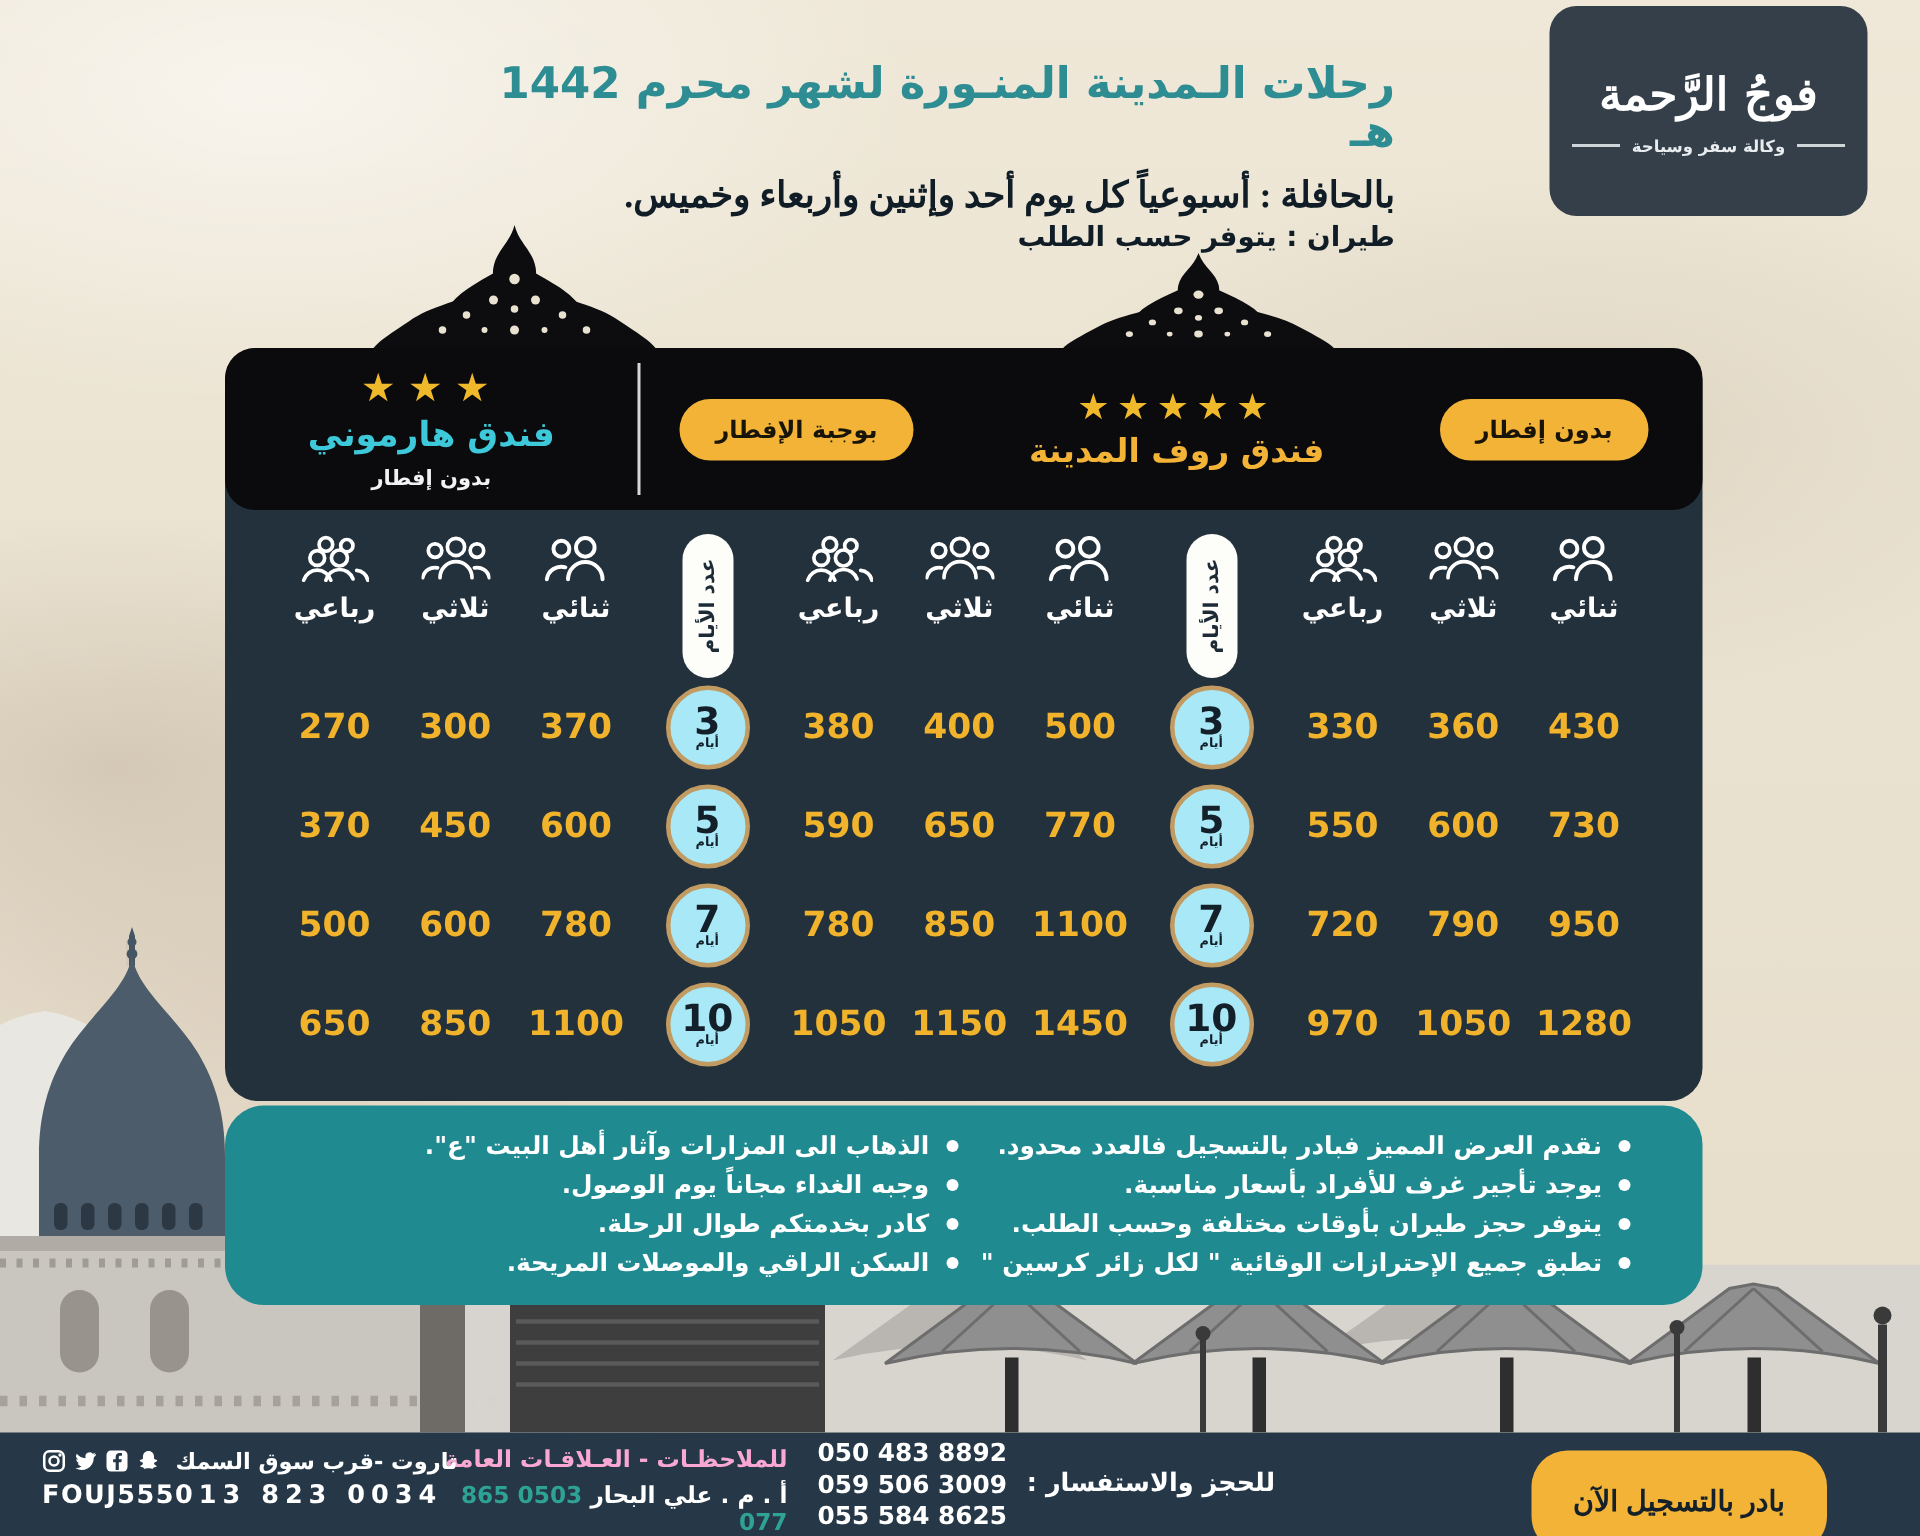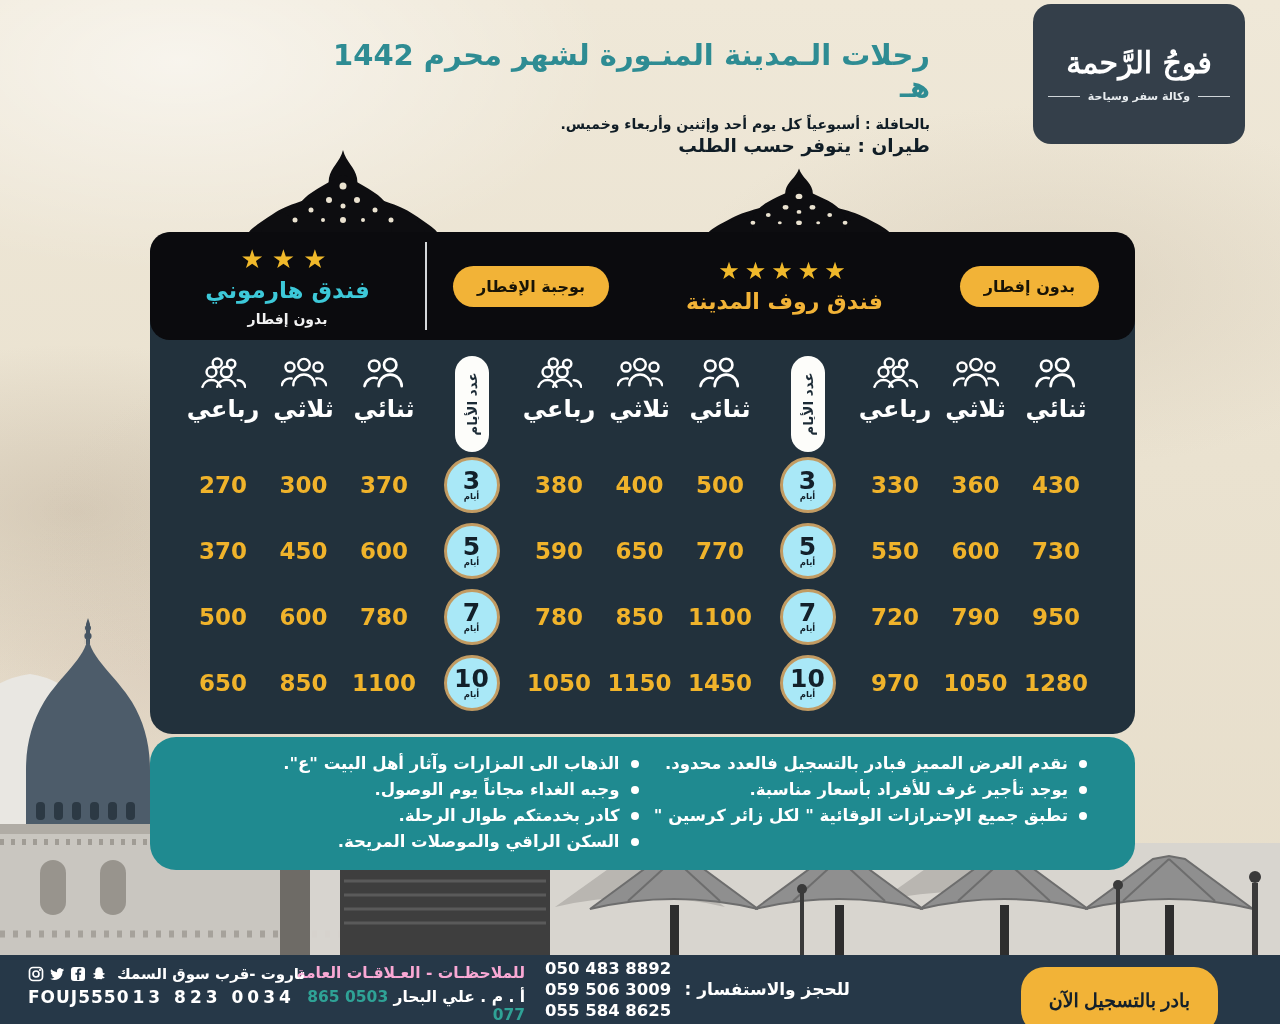--- a/index.html
+++ b/index.html
@@ -15,21 +15,21 @@
   .ornament{position:absolute;z-index:2;}
   
   .logo-card{position:absolute;z-index:3;top:4px;right:35px;width:212px;height:140px;background:#343f4a;border-radius:18px;
     display:flex;flex-direction:column;align-items:center;justify-content:center;}
   .logo-name{color:#fff;font-family:"DejaVu Serif",serif;font-weight:bold;font-size:30px;direction:rtl;}
   .logo-tag{margin-top:10px;display:flex;align-items:center;gap:8px;color:#e8ecef;font-size:11px;font-weight:bold;direction:rtl;}
   .logo-tag .rule{width:32px;height:1.5px;background:#cfd5d9;}
   
   .head-block{position:absolute;z-index:2;top:40px;right:350px;width:620px;direction:rtl;text-align:right;}
   .main-title{color:#2e8c93;font-size:29px;font-weight:bold;line-height:1.1;}
-  .sub1{margin-top:12px;color:#101d26;font-size:14px;font-weight:bold;}
+  .sub1{margin-top:12px;color:#101d26;font-size:24px;font-weight:bold;font-family:Liberation Serif, serif;}
   .sub2{margin-top:3px;color:#101d26;font-size:18.5px;font-weight:bold;}
   
   .card{position:absolute;z-index:3;left:150px;top:232px;width:985px;height:502px;background:#22313c;border-radius:22px;}
   .band{height:108px;background:#0b0b0e;border-radius:20px;display:flex;direction:rtl;align-items:stretch;}
   .band-sec{display:flex;align-items:center;}
   .sec-ruve{width:646px;direction:rtl;justify-content:space-between;padding:0 36px 0 26px;}
   .sec-harmony{flex:1;flex-direction:column;justify-content:center;}
   .vdivider{width:2px;height:88px;background:#d5d8da;align-self:center;}
   .stars{color:#f0b92b;letter-spacing:5px;font-size:24px;line-height:1;}
   .stars.s3{font-size:26px;letter-spacing:8px;}
@@ -38,21 +38,21 @@
   .meal-plain{color:#f2f2f2;font-size:14px;font-weight:bold;margin-top:8px;direction:rtl;}
   .badge{background:#f2b337;color:#181407;font-size:16px;font-weight:bold;border-radius:999px;padding:11px 24px;direction:rtl;white-space:nowrap;}
   .center-stack{text-align:center;}
   
   .ptable{display:flex;direction:rtl;justify-content:space-between;padding:2px 40px 0 34px;}
   .pcol{display:flex;flex-direction:column;align-items:center;width:78px;}
   .pcol.days{width:92px;}
   .phead{height:110px;display:flex;flex-direction:column;align-items:center;justify-content:flex-start;padding-top:14px;box-sizing:border-box;}
   .picon svg{width:46px;height:32px;}
   .pp{stroke:#fff;fill:none;stroke-width:3;stroke-linecap:round;stroke-linejoin:round;}
-  .plabel{color:#fff;font-weight:bold;font-size:24px;margin-top:3px;direction:rtl;}
+  .plabel{color:#fff;font-weight:bold;font-size:18px;margin-top:3px;direction:rtl;}
   .pcell{height:66px;display:flex;align-items:center;justify-content:center;color:#f0b32b;font-weight:bold;font-size:23px;}
   .days-pill{position:relative;width:34px;height:96px;background:#fdfdfa;border-radius:17px;}
   .days-pill span{position:absolute;top:50%;left:50%;transform:translate(-50%,-50%) rotate(-90deg);white-space:nowrap;
     font-size:13.5px;font-weight:bold;color:#1c2b36;direction:rtl;}
   .day-circle{width:56px;height:56px;border-radius:50%;background:#a9e8f7;border:3px solid #c29b62;
     display:flex;flex-direction:column;align-items:center;justify-content:center;box-sizing:border-box;}
   .day-num{font-size:25px;font-weight:bold;color:#13202a;line-height:22px;}
   .day-unit{font-size:8.5px;font-weight:bold;color:#13202a;line-height:9px;}
   
   .notes{position:absolute;z-index:3;left:150px;top:737px;width:985px;height:133px;background:#1f8a90;border-radius:26px;
@@ -449,20 +449,24 @@
         <div class="note-row">
           <span class="note-dot"></span>
           <span class="note-text">نقدم العرض المميز فبادر بالتسجيل فالعدد محدود.</span>
         </div>
         <div class="note-row">
           <span class="note-dot"></span>
           <span class="note-text">يوجد تأجير غرف للأفراد بأسعار مناسبة.</span>
         </div>
         <div class="note-row">
           <span class="note-dot"></span>
+          <span class="note-text">يتوفر حجز طيران بأوقات مختلفة وحسب الطلب.</span>
+        </div>
+        <div class="note-row">
+          <span class="note-dot"></span>
           <span class="note-text">تطبق جميع الإحترازات الوقائية " لكل زائر كرسين "</span>
         </div>
       </div>
     <div class="notes-col">
         <div class="note-row">
           <span class="note-dot"></span>
           <span class="note-text">الذهاب الى المزارات وآثار أهل البيت "ع".</span>
         </div>
         <div class="note-row">
           <span class="note-dot"></span>

